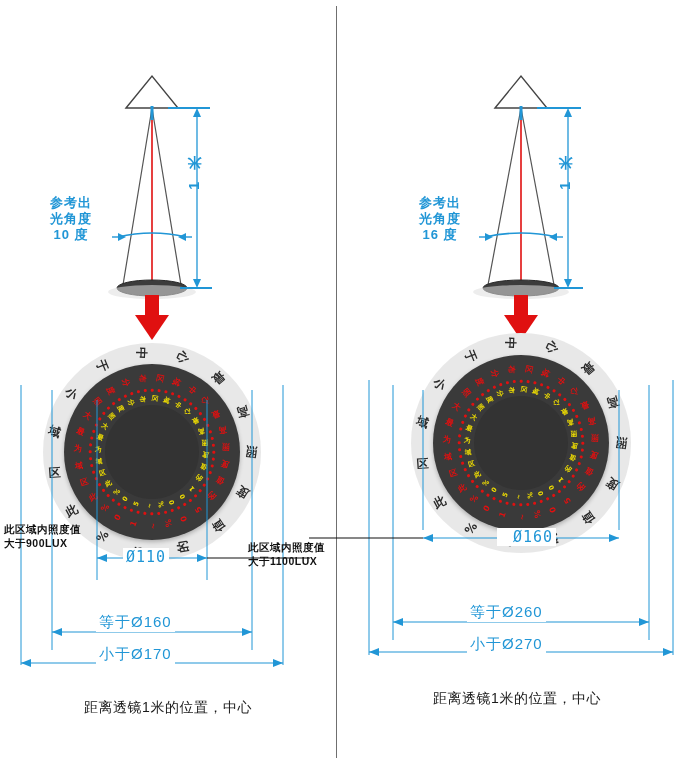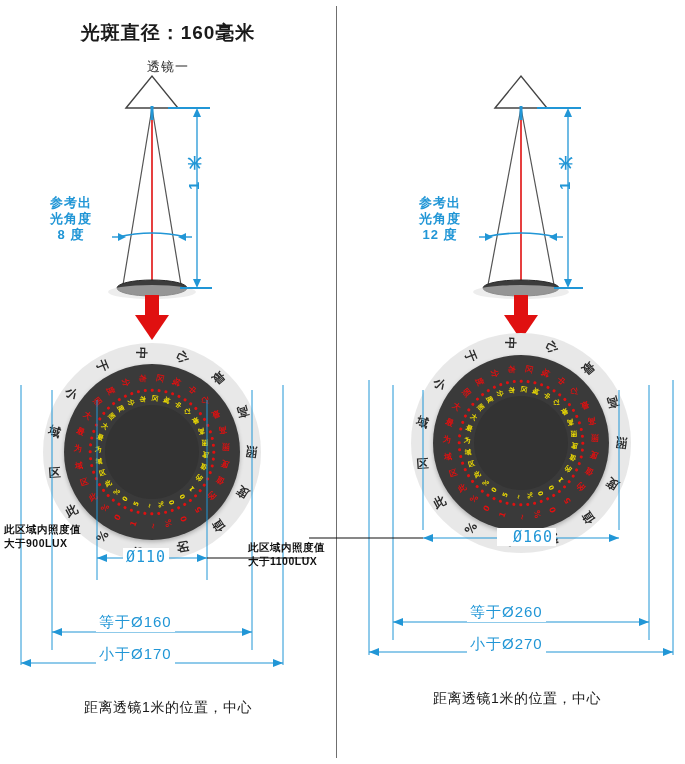--- a/index.html
+++ b/index.html
@@ -66,22 +66,20 @@
   }
   svg{display:block;overflow:visible;}
 </style>
 </head>
 <body>
 
 <div class="divider"></div>
 
 <div class="panel panel-left">
 
-  <div class="title">光斑直径：160毫米</div>
-  <div class="lens-label">透镜一</div>
 
   <div class="optics">
     <svg width="336" height="330" viewBox="0 0 336 330">
 
       <polygon points="126,108 152,76 178,108" fill="#ffffff" stroke="#444" stroke-width="1.4"></polygon>
 
       <polygon points="152,108 181,285 123,285" fill="none" stroke="#555" stroke-width="1.2"></polygon>
 
       <line x1="152" y1="108" x2="152" y2="293" stroke="#e01010" stroke-width="1.6"></line>
 
@@ -105,21 +103,21 @@
       <g>
         <rect x="145" y="295" width="14" height="22" fill="#e01010"></rect>
         <polygon points="135,315 169,315 152,340" fill="#e01010"></polygon>
       </g>
     </svg>
   </div>
 
   <div class="angle-label" style="left:42px;top:195px;width:58px;">
     <div>参考出</div>
     <div>光角度</div>
-    <div>8 度</div>
+    <div>10 度</div>
   </div>
 
   <div class="meter-label" style="left:185px;top:180px;">1米</div>
 
   <div class="spot" style="left:43px;top:343px;width:218px;height:218px;">
     <div class="halo" style="left:0;top:0;width:218px;height:218px;"></div>
     <div class="dark-disc" style="left:21px;top:21px;width:176px;height:176px;"></div>
     <div class="ring-text">
         <span style="font-size: 12px; color: rgb(42, 42, 42); font-weight: bold; transform: rotate(-118deg) translate(0px, -96px) translate(-50%, -50%) rotate(90deg);">此</span>
         <span style="font-size: 12px; color: rgb(42, 42, 42); font-weight: bold; transform: rotate(-94deg) translate(0px, -96px) translate(-50%, -50%) rotate(90deg);">区</span>
@@ -319,21 +317,21 @@
       <g>
         <rect x="165" y="295" width="14" height="22" fill="#e01010"></rect>
         <polygon points="155,315 189,315 172,340" fill="#e01010"></polygon>
       </g>
     </svg>
   </div>
 
   <div class="angle-label" style="left:62px;top:195px;width:58px;">
     <div>参考出</div>
     <div>光角度</div>
-    <div>12 度</div>
+    <div>16 度</div>
   </div>
 
   <div class="meter-label" style="left:207px;top:180px;">1米</div>
 
   <div class="spot" style="left:62px;top:333px;width:220px;height:220px;">
     <div class="halo" style="left:0;top:0;width:220px;height:220px;"></div>
     <div class="dark-disc" style="left:22px;top:22px;width:176px;height:176px;"></div>
     <div class="ring-text">
         <span style="font-size: 12px; color: rgb(42, 42, 42); font-weight: bold; transform: rotate(-118deg) translate(0px, -97px) translate(-50%, -50%) rotate(90deg);">此</span>
         <span style="font-size: 12px; color: rgb(42, 42, 42); font-weight: bold; transform: rotate(-94deg) translate(0px, -97px) translate(-50%, -50%) rotate(90deg);">区</span>

